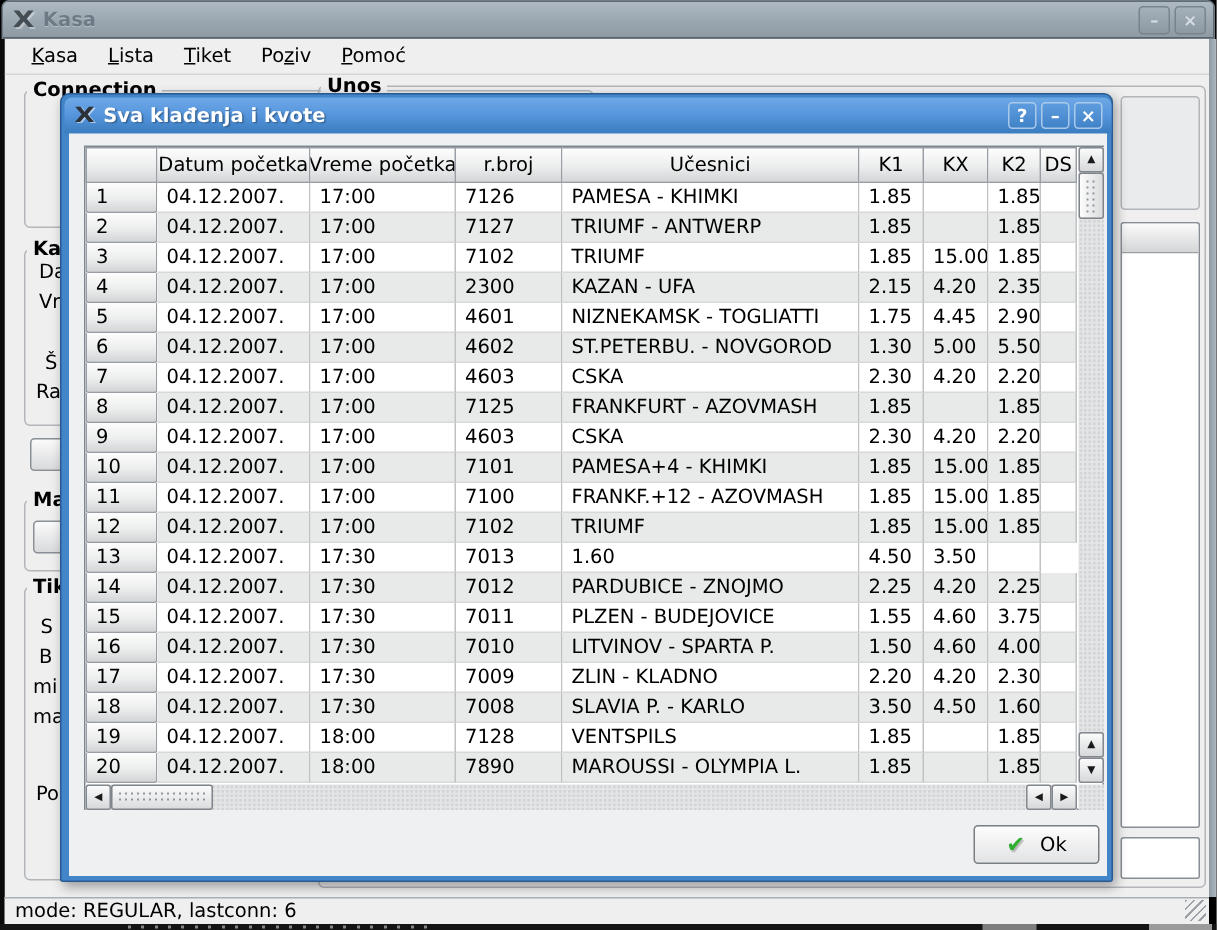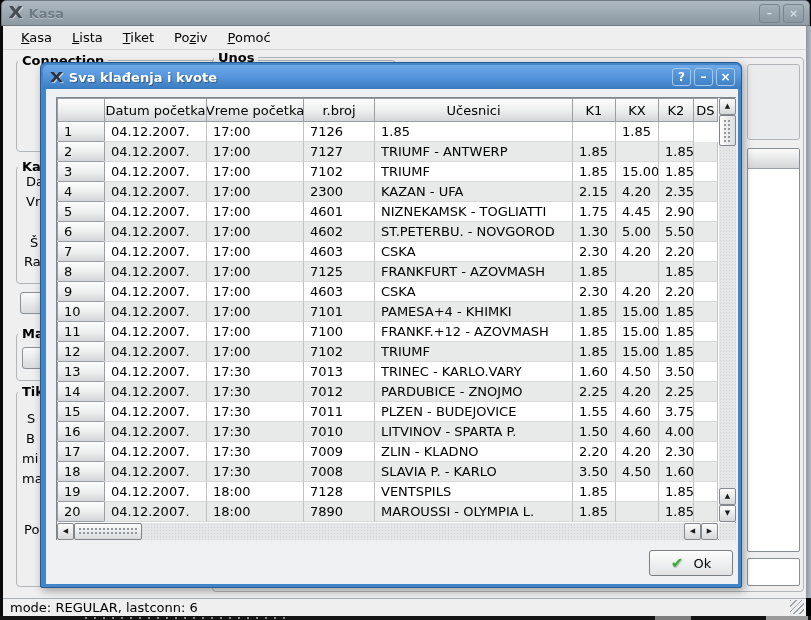--- a/index.html
+++ b/index.html
@@ -173,20 +173,21 @@
             <div class="hcell">KX</div>
             <div class="hcell">K2</div>
             <div class="hcell">DS</div>
           </div>
         <div id="rows">
             <div class="trow grid-row odd">
               <div class="cell rownum">1</div>
               <div class="cell">04.12.2007.</div>
               <div class="cell">17:00</div>
               <div class="cell">7126</div>
+              <div class="cell">PAMESA - KHIMKI</div>
               <div class="cell">1.85</div>
               <div class="cell"></div>
               <div class="cell">1.85</div>
               <div class="cell"></div>
             </div>
             <div class="trow grid-row even">
               <div class="cell rownum">2</div>
               <div class="cell">04.12.2007.</div>
               <div class="cell">17:00</div>
               <div class="cell">7127</div>
@@ -304,21 +305,20 @@
               <div class="cell">1.85</div>
               <div class="cell">15.00</div>
               <div class="cell">1.85</div>
               <div class="cell"></div>
             </div>
             <div class="trow grid-row odd">
               <div class="cell rownum">13</div>
               <div class="cell">04.12.2007.</div>
               <div class="cell">17:30</div>
               <div class="cell">7013</div>
-              <div class="cell">TRINEC - KARLO.VARY</div>
               <div class="cell">1.60</div>
               <div class="cell">4.50</div>
               <div class="cell">3.50</div>
               <div class="cell"></div>
             </div>
             <div class="trow grid-row even">
               <div class="cell rownum">14</div>
               <div class="cell">04.12.2007.</div>
               <div class="cell">17:30</div>
               <div class="cell">7012</div>

